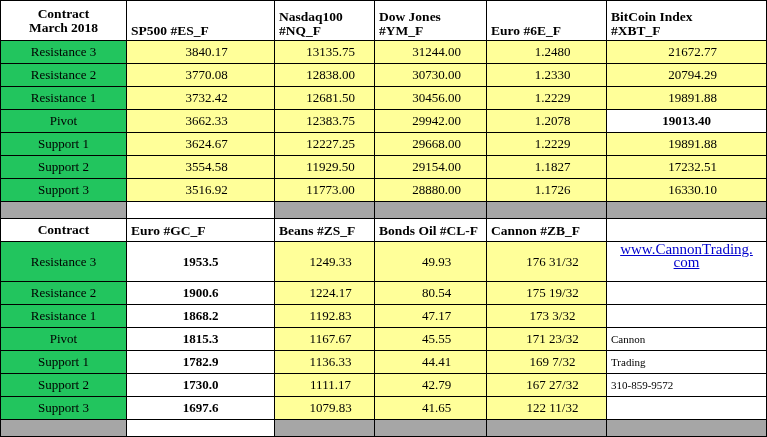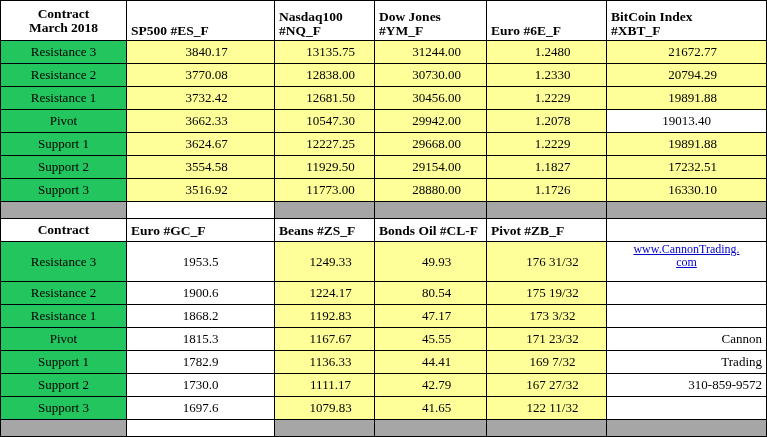--- a/index.html
+++ b/index.html
@@ -51,43 +51,44 @@
     font-size: 13px;
   }
   .val {
     background: #ffff99;
     text-align: center;
     padding-left: 16px;
   }
   .white {
     background: #ffffff;
     text-align: center;
+    font-weight: bold;
   }
   .gray {
     background: #a6a6a6;
   }
   .gray-white {
     background: #ffffff;
   }
   .link-cell {
     background: #ffffff;
     text-align: center;
-    font-size: 12px;
+    font-size: 15px;
     line-height: 13px;
     padding: 1px 2px;
     vertical-align: top;
   }
   .link-cell a {
     color: #0000cc;
     text-decoration: underline;
   }
   .plain-center {
     background: #ffffff;
-    text-align: right;
-    font-size: 13px;
+    text-align: left;
+    font-size: 11px;
   }
   .two-line {
     line-height: 14px;
     white-space: normal;
   }
   .c0 { width: 126px; }
   .c1 { width: 148px; }
   .c2 { width: 100px; }
   .c3 { width: 112px; }
   .c4 { width: 120px; }
@@ -155,21 +156,21 @@
         <td class="label">Resistance 1</td>
         <td class="val">3732.42</td>
         <td class="val">12681.50</td>
         <td class="val">30456.00</td>
         <td class="val">1.2229</td>
         <td class="val">19891.88</td>
       </tr>
       <tr>
         <td class="label">Pivot</td>
         <td class="val">3662.33</td>
-        <td class="val">10547.30</td>
+        <td class="val">12383.75</td>
         <td class="val">29942.00</td>
         <td class="val">1.2078</td>
         <td class="white">19013.40</td>
       </tr>
       <tr>
         <td class="label">Support 1</td>
         <td class="val">3624.67</td>
         <td class="val">12227.25</td>
         <td class="val">29668.00</td>
         <td class="val">1.2229</td>
@@ -199,21 +200,21 @@
         <td class="gray"></td>
         <td class="gray"></td>
         <td class="gray"></td>
       </tr>
 
       <tr>
         <td class="hdr hdr-center">Contract</td>
         <td class="hdr">Euro #GC_F</td>
         <td class="hdr">Beans #ZS_F</td>
         <td class="hdr">Bonds Oil #CL-F</td>
-        <td class="hdr">Pivot #ZB_F</td>
+        <td class="hdr">Cannon #ZB_F</td>
         <td class="hdr"></td>
       </tr>
 
       <tr class="tallrow">
         <td class="label">Resistance 3</td>
         <td class="white">1953.5</td>
         <td class="val">1249.33</td>
         <td class="val">49.93</td>
         <td class="val">176 31/32</td>
         <td class="link-cell">

